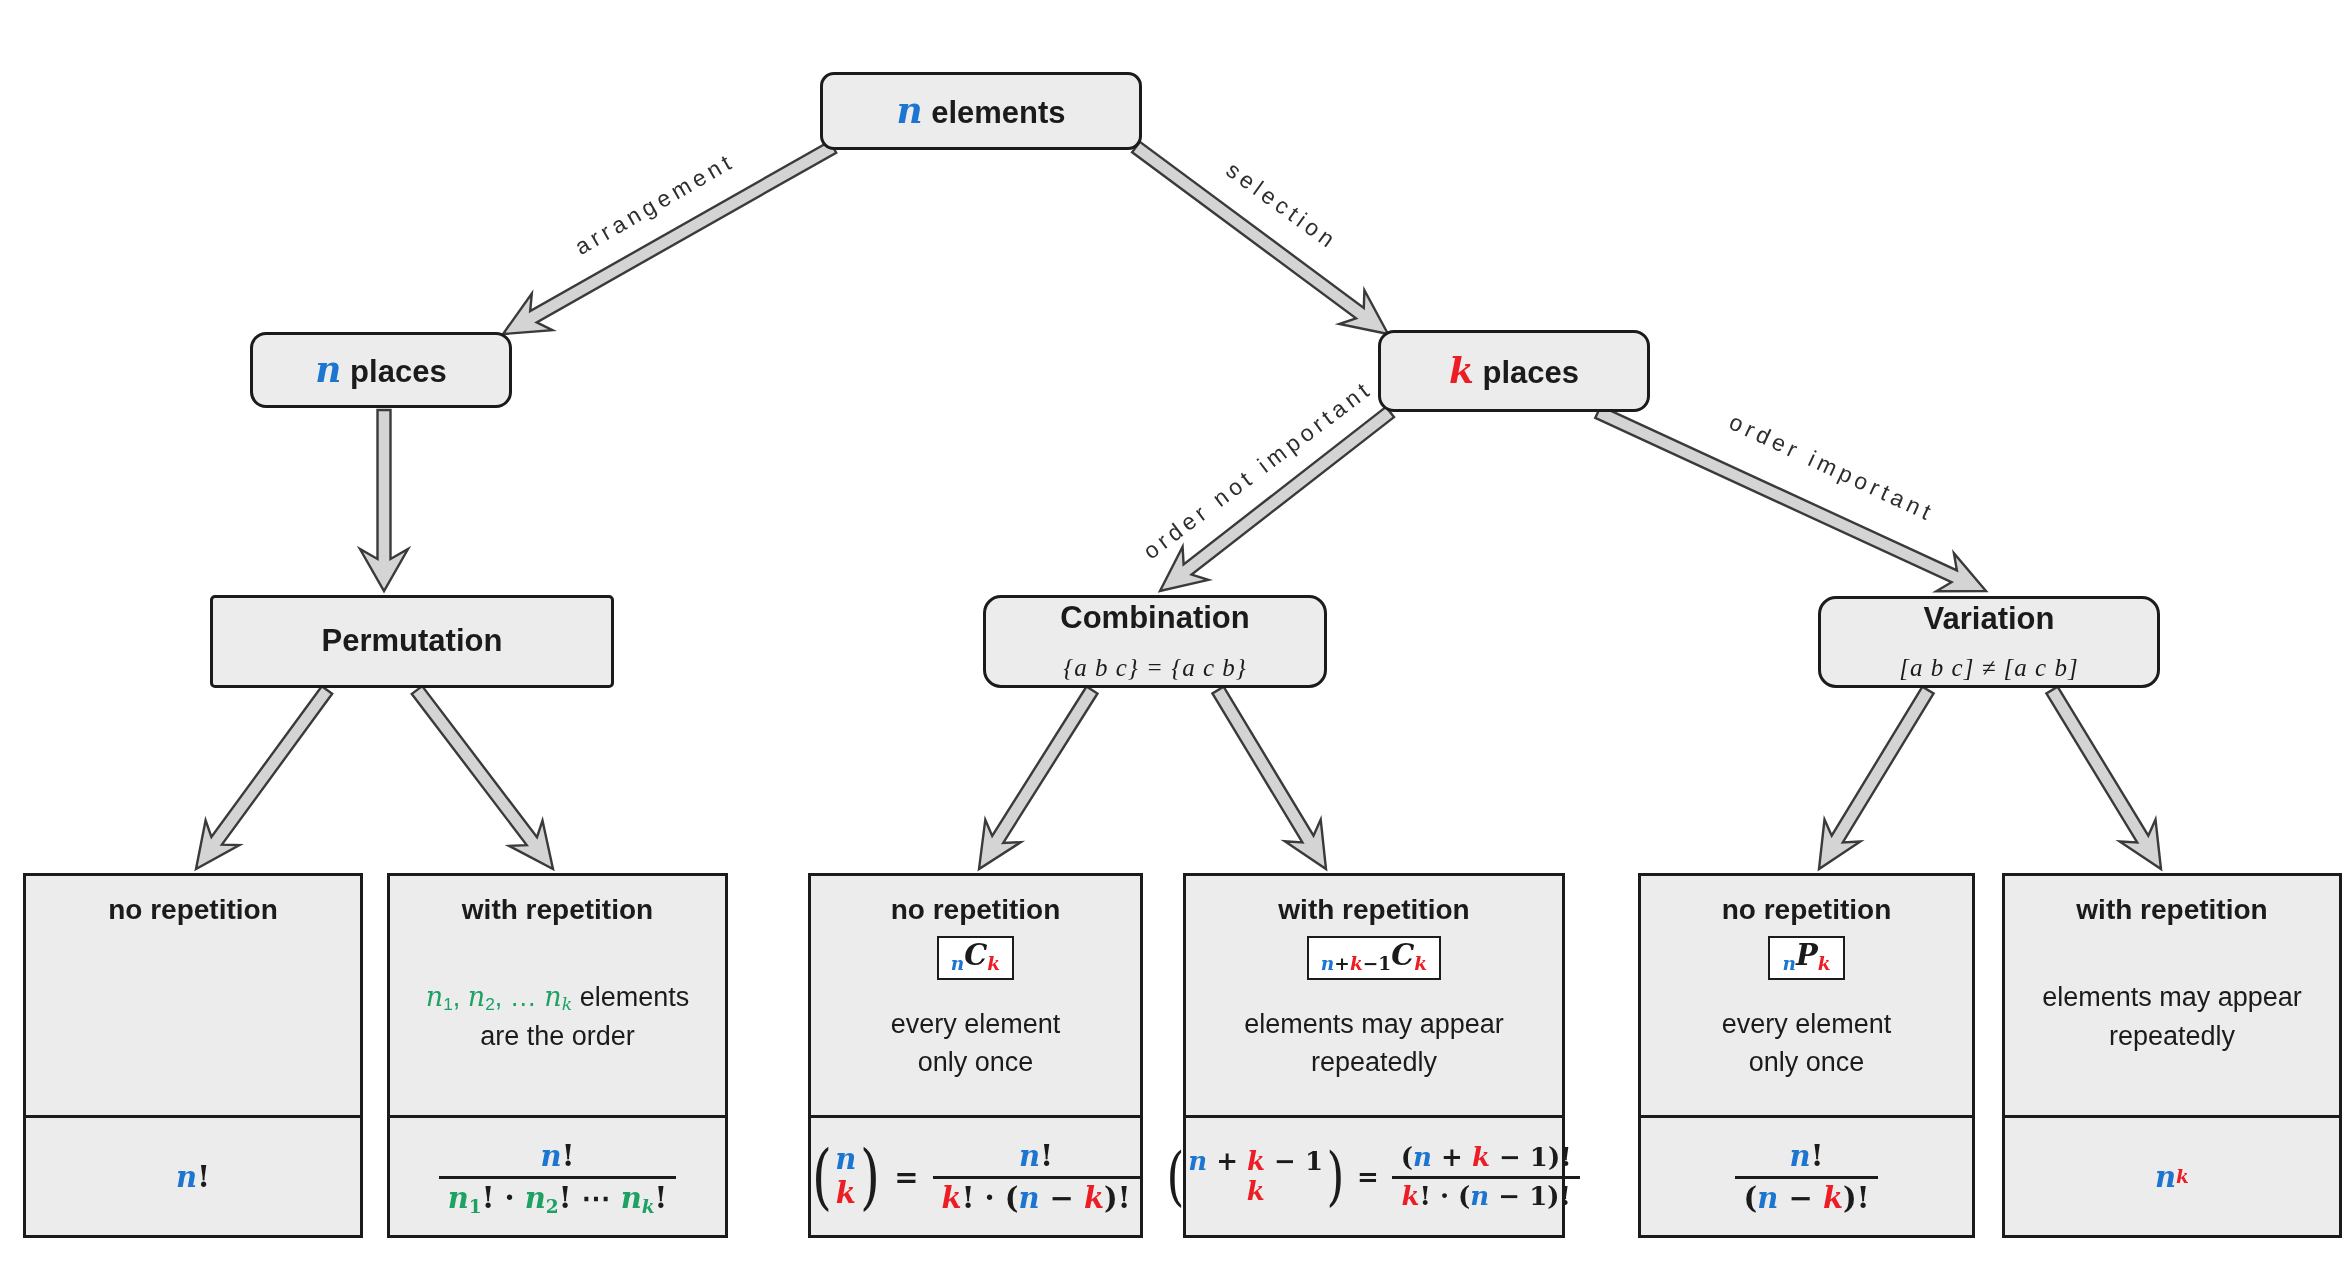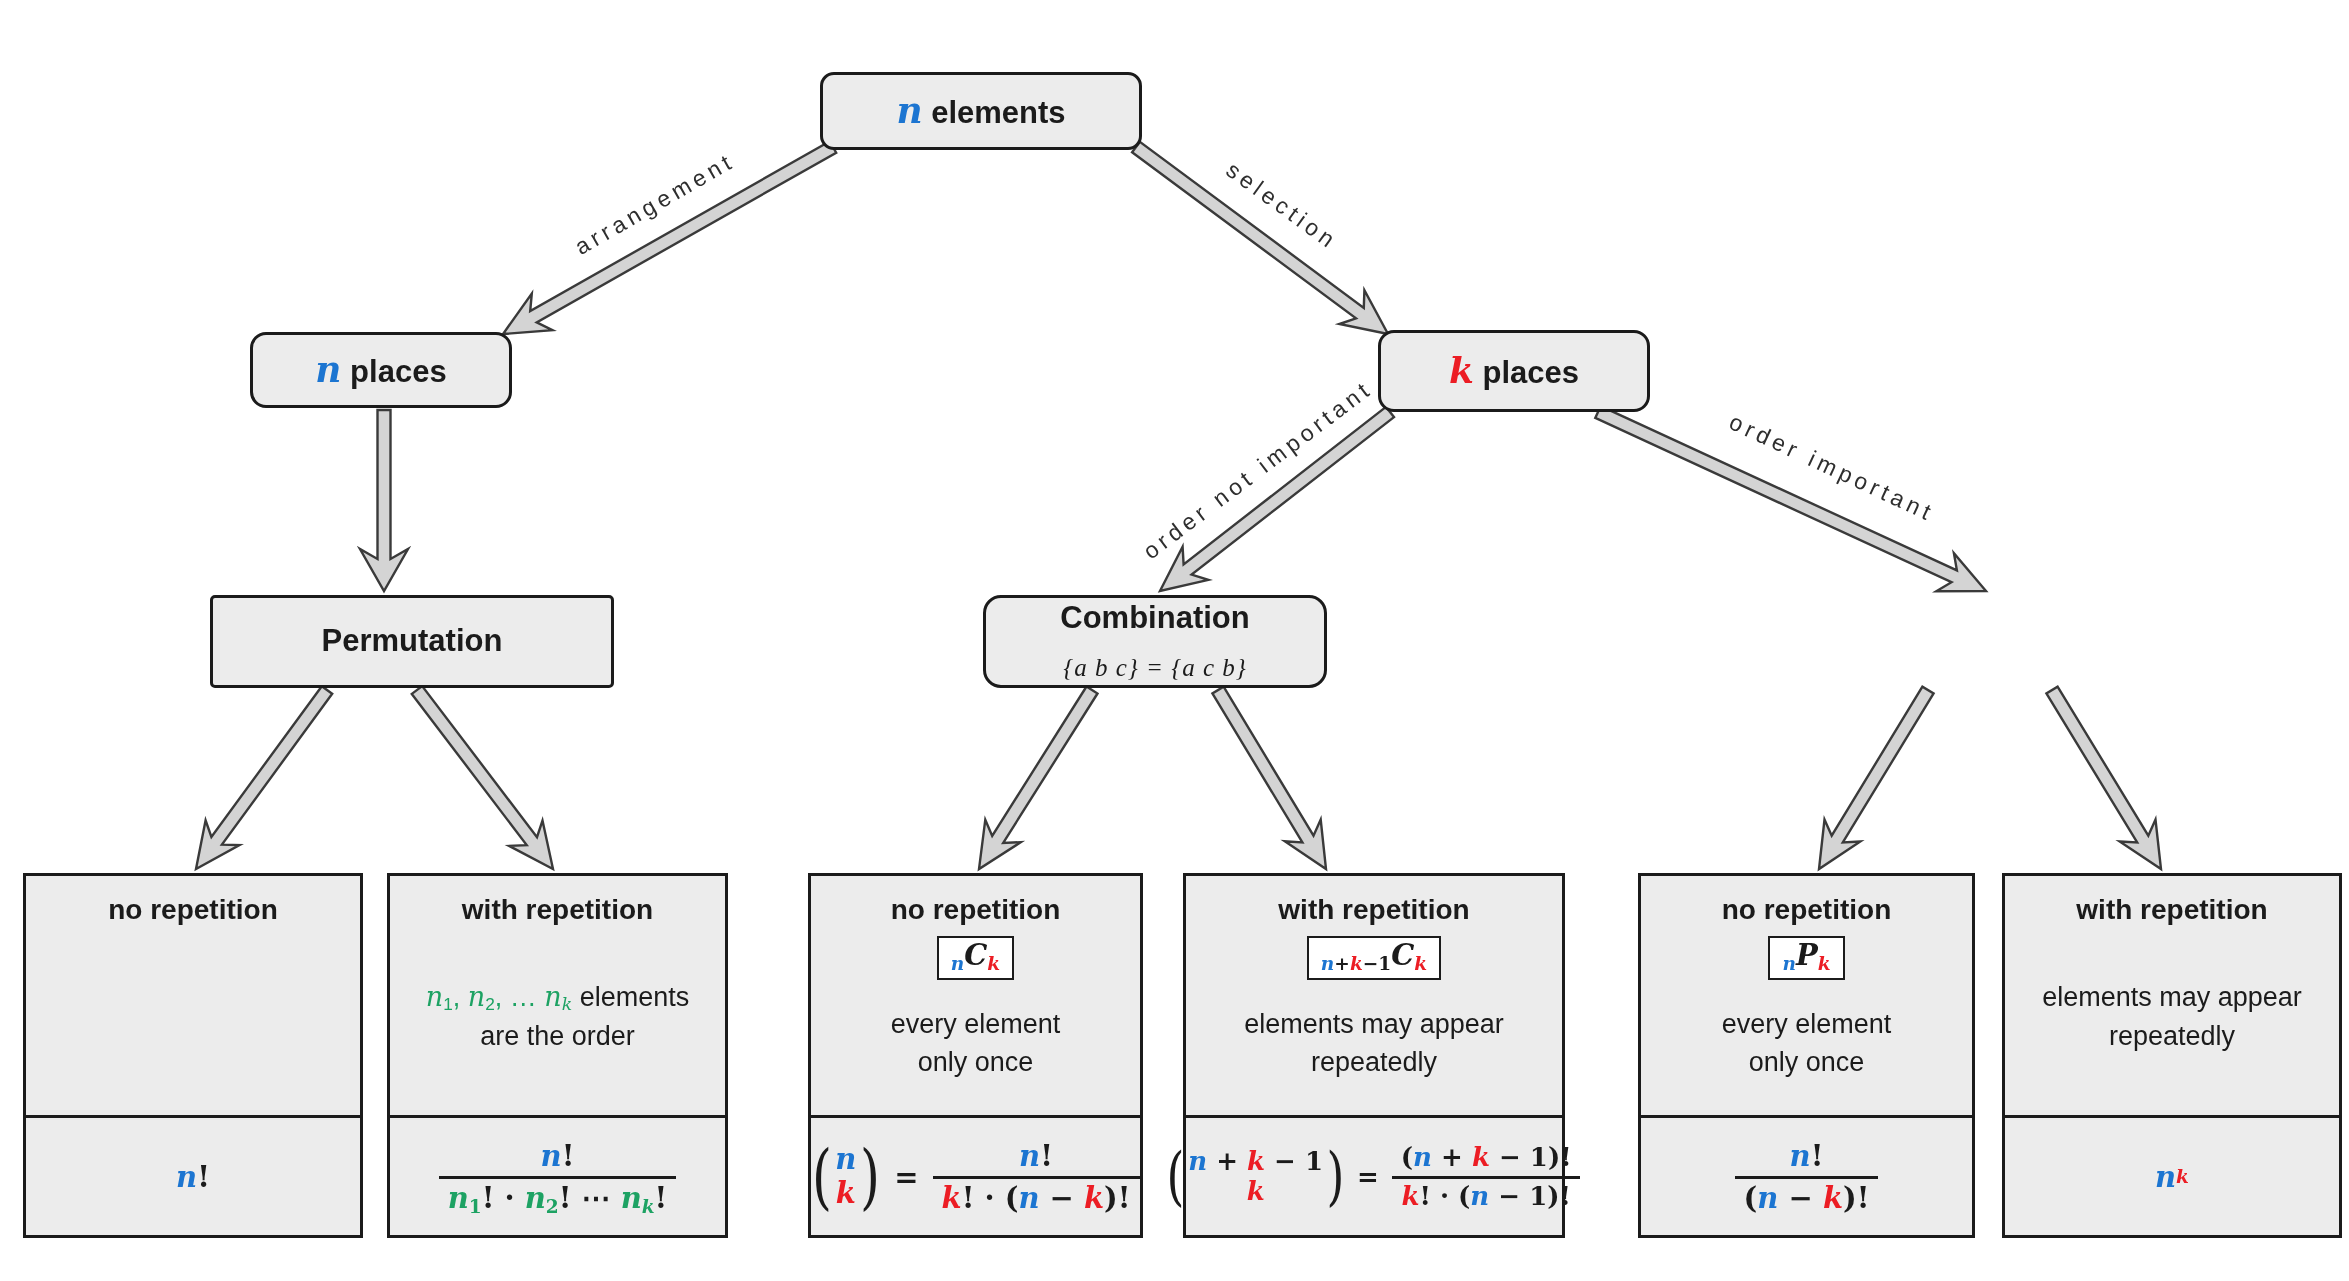--- a/index.html
+++ b/index.html
@@ -88,20 +88,24 @@
     <div class="node-title t-title"><span class="tk i c-red">k</span><span class="tk"> places</span></div>
   </div>
 
   <div class="node" style="left:210px;top:595px;width:404px;height:93px;border-radius:5px;">
     <div class="node-title t-title"><span class="tk">Permutation</span></div>
   </div>
   <div class="node" style="left:983px;top:595px;width:344px;height:93px;border-radius:18px;">
     <div class="node-title t-title"><span class="tk">Combination</span></div>
     <div class="node-sub">{a b c} = {a c b}</div>
   </div>
+  <div class="node" style="left:1818px;top:596px;width:342px;height:92px;border-radius:18px;">
+    <div class="node-title t-title"><span class="tk">Variation</span></div>
+    <div class="node-sub">[a b c] ≠ [a c b]</div>
+  </div>
 
   <div class="edge-label" style="left:655px;top:204px;transform:translate(-50%,-50%) rotate(-30deg);">arrangement</div>
   <div class="edge-label" style="left:1282px;top:206px;transform:translate(-50%,-50%) rotate(36deg);">selection</div>
   <div class="edge-label" style="left:1258px;top:470px;transform:translate(-50%,-50%) rotate(-37deg);">order not important</div>
   <div class="edge-label" style="left:1832px;top:468px;transform:translate(-50%,-50%) rotate(25deg);">order important</div>
 
   <div class="leaf" style="left:23px;width:340px;">
     <div class="leaf-top">
       <div class="leaf-header">no repetition</div>
     </div>

